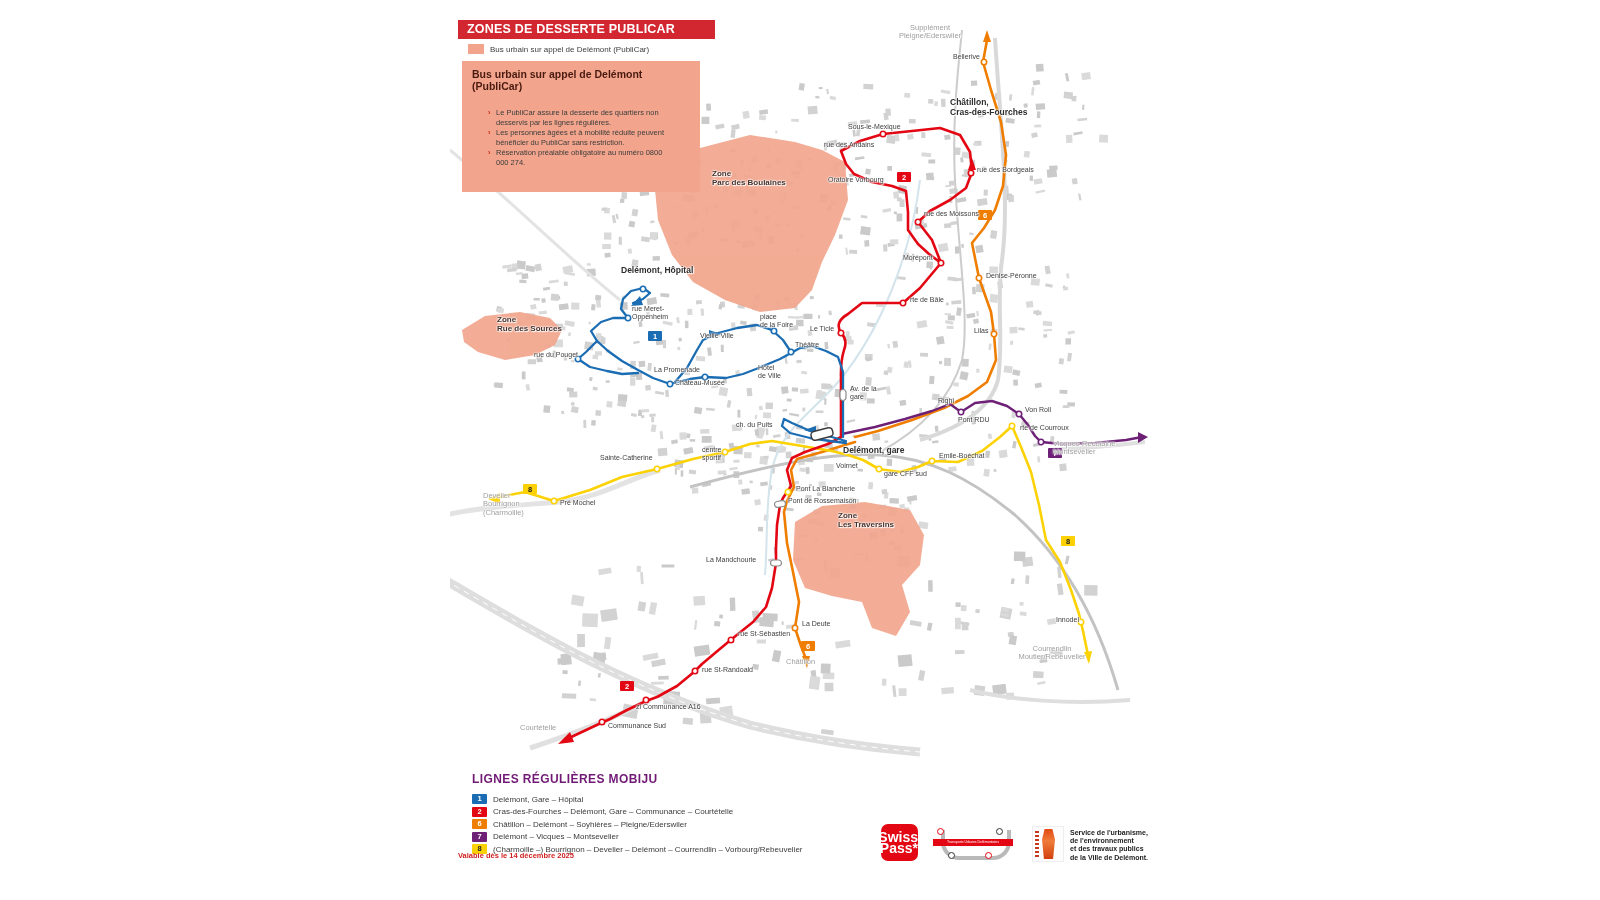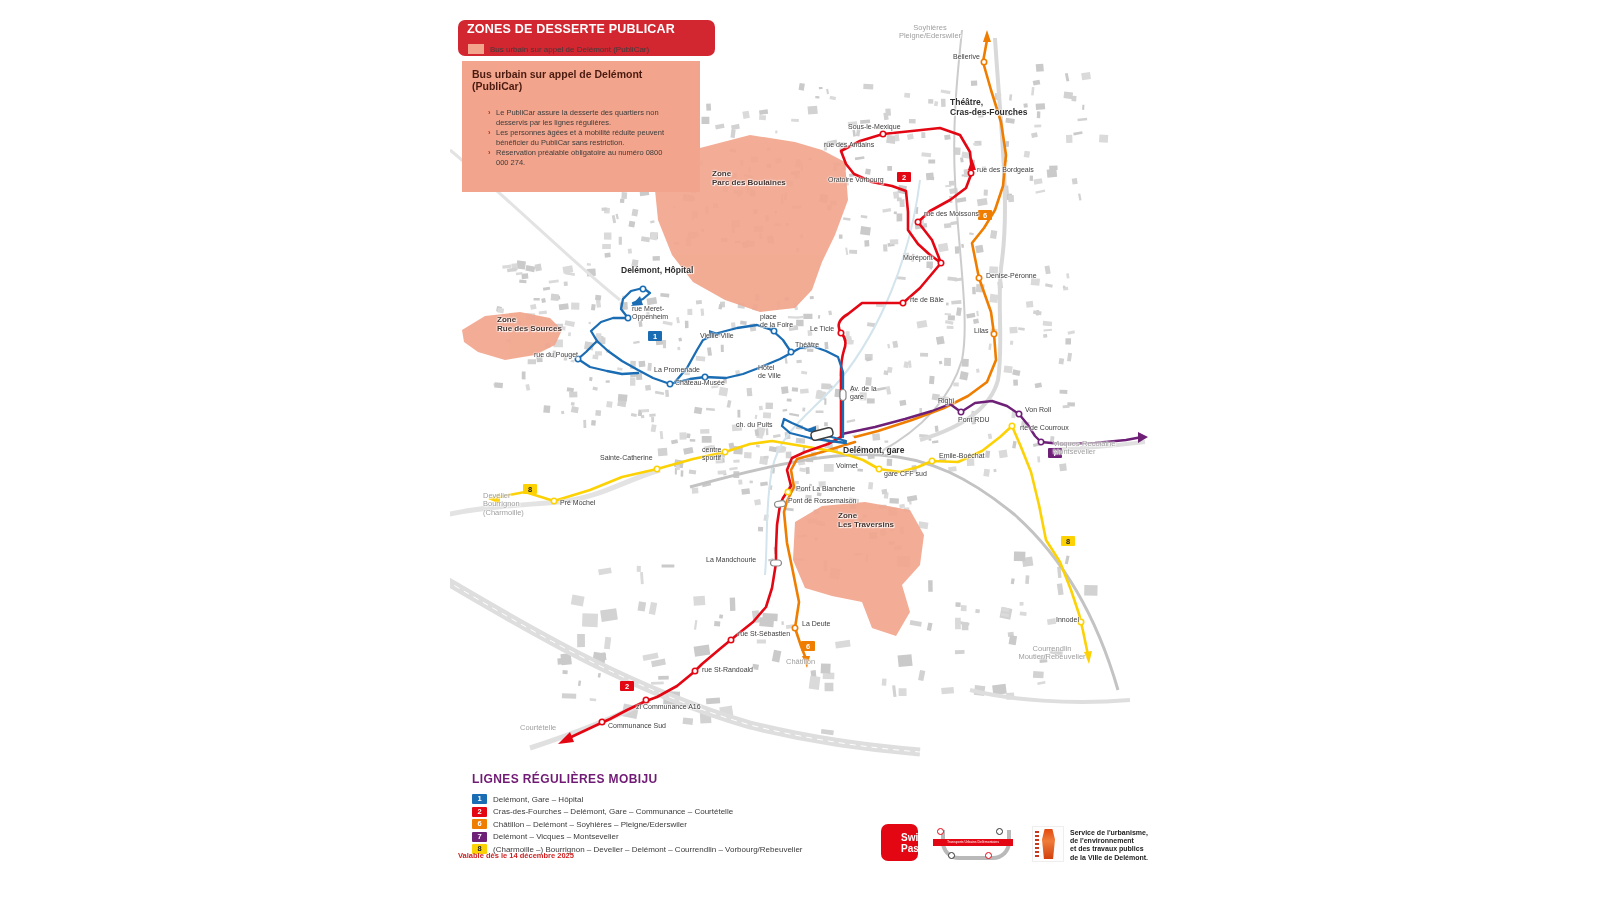--- a/index.html
+++ b/index.html
@@ -1,21 +1,21 @@
 <!DOCTYPE html>
 <html style="--c-red: #e30613; --c-blue: #1a6cb3; --c-orange: #ef7d00; --c-purple: #6e2077; --c-yellow: #fdd205; --c-salmon: #f2a58c; --c-titlebar: #d22630; --c-graytext: #9f9f9f;"><head>
 <meta charset="utf-8">
 <style>
   html,body{margin:0;padding:0;background:#fff;}
   body{width:1600px;height:900px;overflow:hidden;font-family:"Liberation Sans","DejaVu Sans",sans-serif;}
   #sheet{position:absolute;left:450px;top:0;width:700px;height:900px;background:#fff;}
   #routes-svg{position:absolute;left:0;top:0;}
   
-  #title-bar{position:absolute;left:8px;top:20px;width:248px;height:36px;background:var(--c-titlebar);color:#fff;
-    font-weight:bold;font-size:12.5px;line-height:19px;padding-left:9px;letter-spacing:.2px;border-radius:7px;}
+  #title-bar{position:absolute;left:8px;top:20px;width:248px;height:19px;background:var(--c-titlebar);color:#fff;
+    font-weight:bold;font-size:12.5px;line-height:19px;padding-left:9px;letter-spacing:.2px;}
   #swatch-row{position:absolute;left:18px;top:44px;display:flex;align-items:center;}
   #swatch{width:16px;height:10px;background:var(--c-salmon);margin-right:6px;}
   #swatch-row span{font-size:8px;color:#3d3d3d;}
   
   #info-box{position:absolute;left:12px;top:61px;width:238px;background:var(--c-salmon);padding:7px 10px 8px 10px;box-sizing:border-box;}
   #info-box h2{margin:0 0 4px 0;font-size:10.5px;color:#4a1a10;}
   #info-box ul{margin:16px;padding:0;list-style:none;}
   #info-box li{position:relative;font-size:7.5px;line-height:9.6px;color:#3c3c3c;padding-left:8px;margin-bottom:1px;}
   #info-box li:before{content:"›";position:absolute;left:0;top:0;color:#c22a12;font-weight:bold;}
   
@@ -30,22 +30,22 @@
   
   #mobiju{position:absolute;left:22px;top:772px;}
   #mobiju h3{margin:0 0 8px 0;font-size:12px;color:#701a75;letter-spacing:.4px;}
   .legrow{display:flex;align-items:center;margin-bottom:2.6px;}
   .legbadge{width:15px;height:10px;border-radius:1px;color:#fff;font-size:7.5px;font-weight:bold;
     text-align:center;line-height:10px;margin-right:6px;flex:0 0 15px;}
   .legrow span.lbl{font-size:8px;color:#3a3a3a;}
   #validity{position:absolute;left:8px;top:851px;font-size:7.5px;font-weight:bold;color:#d01f1f;}
   
   #swisspass{position:absolute;left:431px;top:824px;width:37px;height:37px;border-radius:7px;
-    background:var(--c-red);color:#fff;font-weight:bold;font-size:10px;line-height:11px;
-    display:flex;flex-direction:column;justify-content:center;padding-left:20px;box-sizing:border-box;}
+    background:var(--c-red);color:#fff;font-weight:bold;font-size:14px;line-height:11px;
+    display:flex;flex-direction:column;justify-content:center;padding-left:20px;box-sizing:border-box;align-items:flex-end;}
   #tud{position:absolute;left:483px;top:830px;width:80px;height:28px;}
   #tud .track{position:absolute;left:8px;top:0;width:62px;height:26px;border:4px solid #b9b9b9;border-top:none;border-radius:0 0 18px 18px;}
   #tud .bar{position:absolute;left:0;top:9px;width:80px;height:7px;background:var(--c-red);color:#fff;
     font-size:3.5px;text-align:center;line-height:7px;overflow:hidden;}
   #tud .dot{position:absolute;width:5px;height:5px;border-radius:50%;background:#fff;border:1.6px solid #333;}
   #tud .dot.red{border-color:var(--c-red);}
   #citylogo{position:absolute;left:582px;top:826px;width:30px;height:34px;background:#fdfdfd;border:1px solid #eee;}
   #citylogo .tower{position:absolute;left:9px;top:2px;width:13px;height:30px;
     background:linear-gradient(180deg,#e2490f 0%,#ef7c3a 40%,#d2400d 100%);clip-path:polygon(20% 0,80% 0,100% 35%,85% 100%,15% 100%,0 35%);}
   #citylogo .scrib{position:absolute;left:2px;top:4px;width:4px;height:26px;
@@ -923,21 +923,21 @@
     <h2>Bus urbain sur appel de Delémont (PubliCar)</h2>
     <ul id="info-bullets">
         <li>Le PubliCar assure la desserte des quartiers non desservis par les lignes régulières.</li>
         <li>Les personnes âgées et à mobilité réduite peuvent bénéficier du PubliCar sans restriction.</li>
         <li>Réservation préalable obligatoire au numéro 0800 000 274.</li>
       </ul>
   </div>
 
   <div id="label-layer">
       <div class="maplabel terminus al-c" style="left: 480px; top: 24px;">
-        <div>Soyhières</div>
+        <div>Supplément</div>
         <div>Pleigne/Ederswiler</div>
       </div>
       <div class="maplabel terminus" style="left: 33px; top: 492px;">
         <div>Develier</div>
         <div>Bourrignon</div>
         <div>(Charmoille)</div>
       </div>
       <div class="maplabel terminus" style="left: 336px; top: 658px;">
         <div>Châtillon</div>
       </div>
@@ -949,21 +949,21 @@
         <div>Montsevelier</div>
       </div>
       <div class="maplabel terminus al-c" style="left: 602px; top: 645px;">
         <div>Courrendlin</div>
         <div>Moutier/Rebeuvelier</div>
       </div>
       <div class="maplabel bold" style="left: 171px; top: 266px;">
         <div>Delémont, Hôpital</div>
       </div>
       <div class="maplabel bold" style="left: 500px; top: 98px;">
-        <div>Théâtre,</div>
+        <div>Châtillon,</div>
         <div>Cras-des-Fourches</div>
       </div>
       <div class="maplabel bold" style="left: 385px; top: 446px; padding-left: 8px;">
         <div>Delémont, gare</div>
       </div>
       <div class="maplabel zone" style="left: 262px; top: 170px;">
         <div>Zone</div>
         <div>Parc des Boulaines</div>
       </div>
       <div class="maplabel zone" style="left: 47px; top: 316px;">

